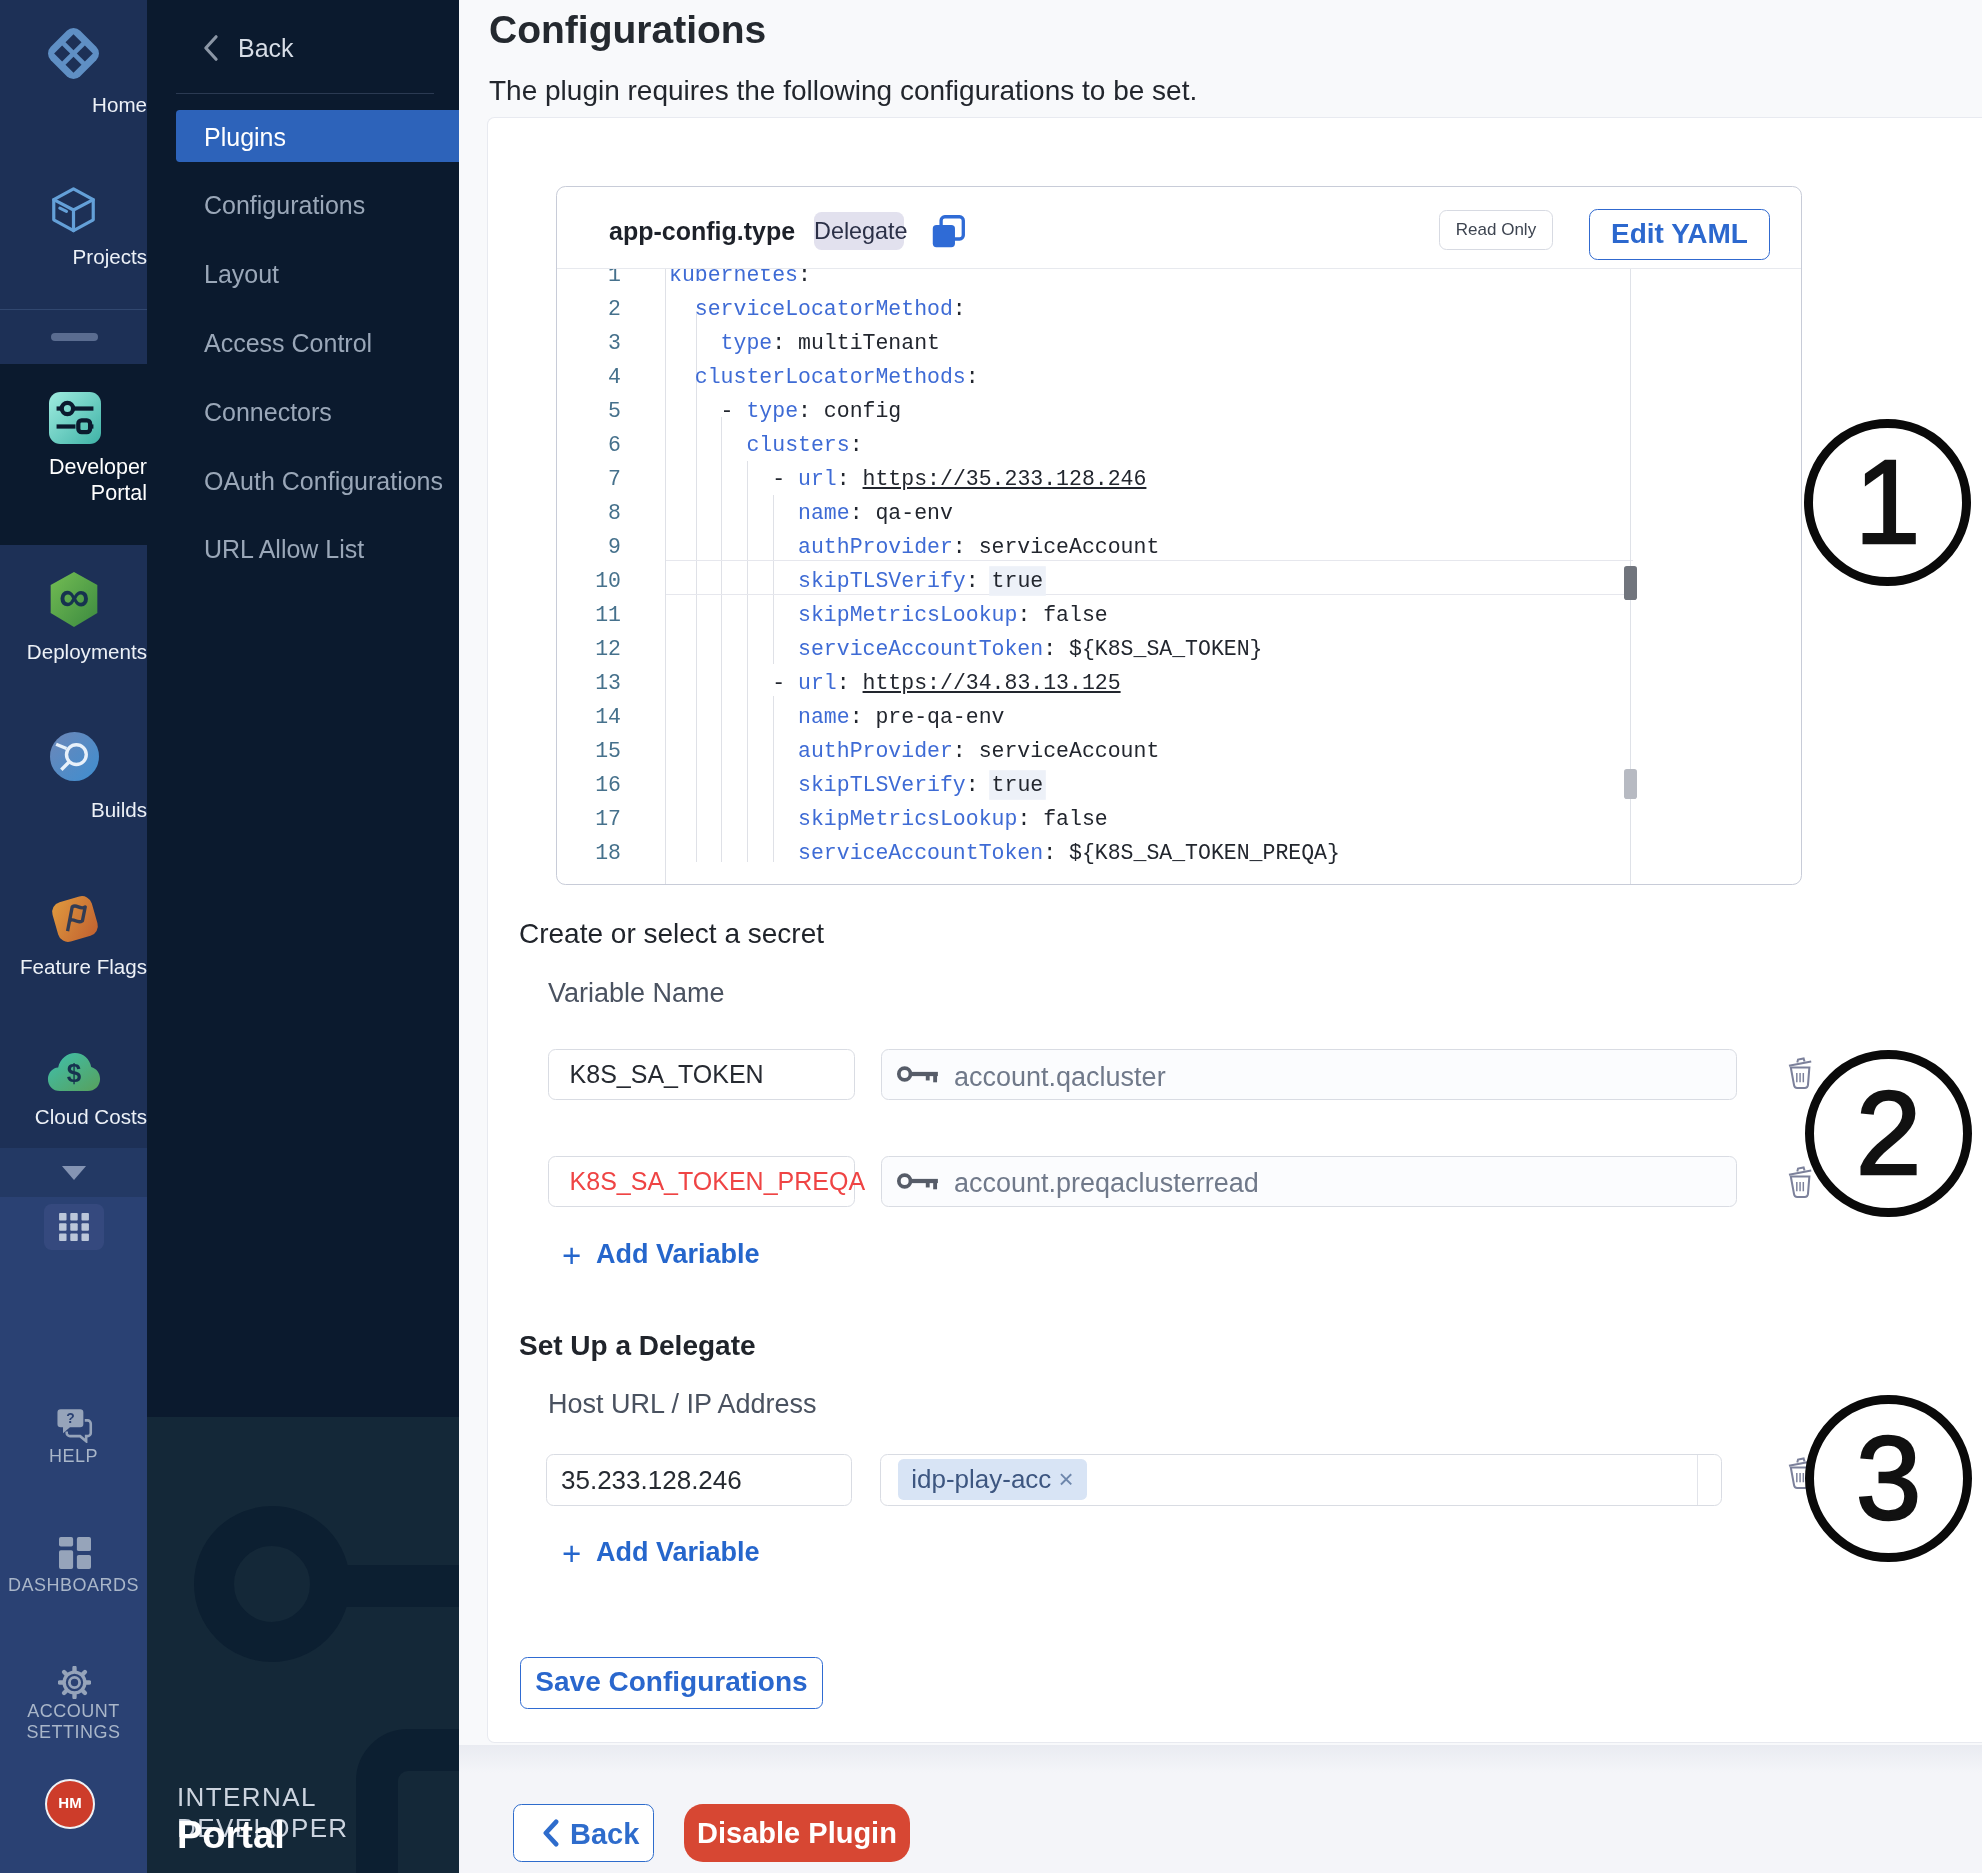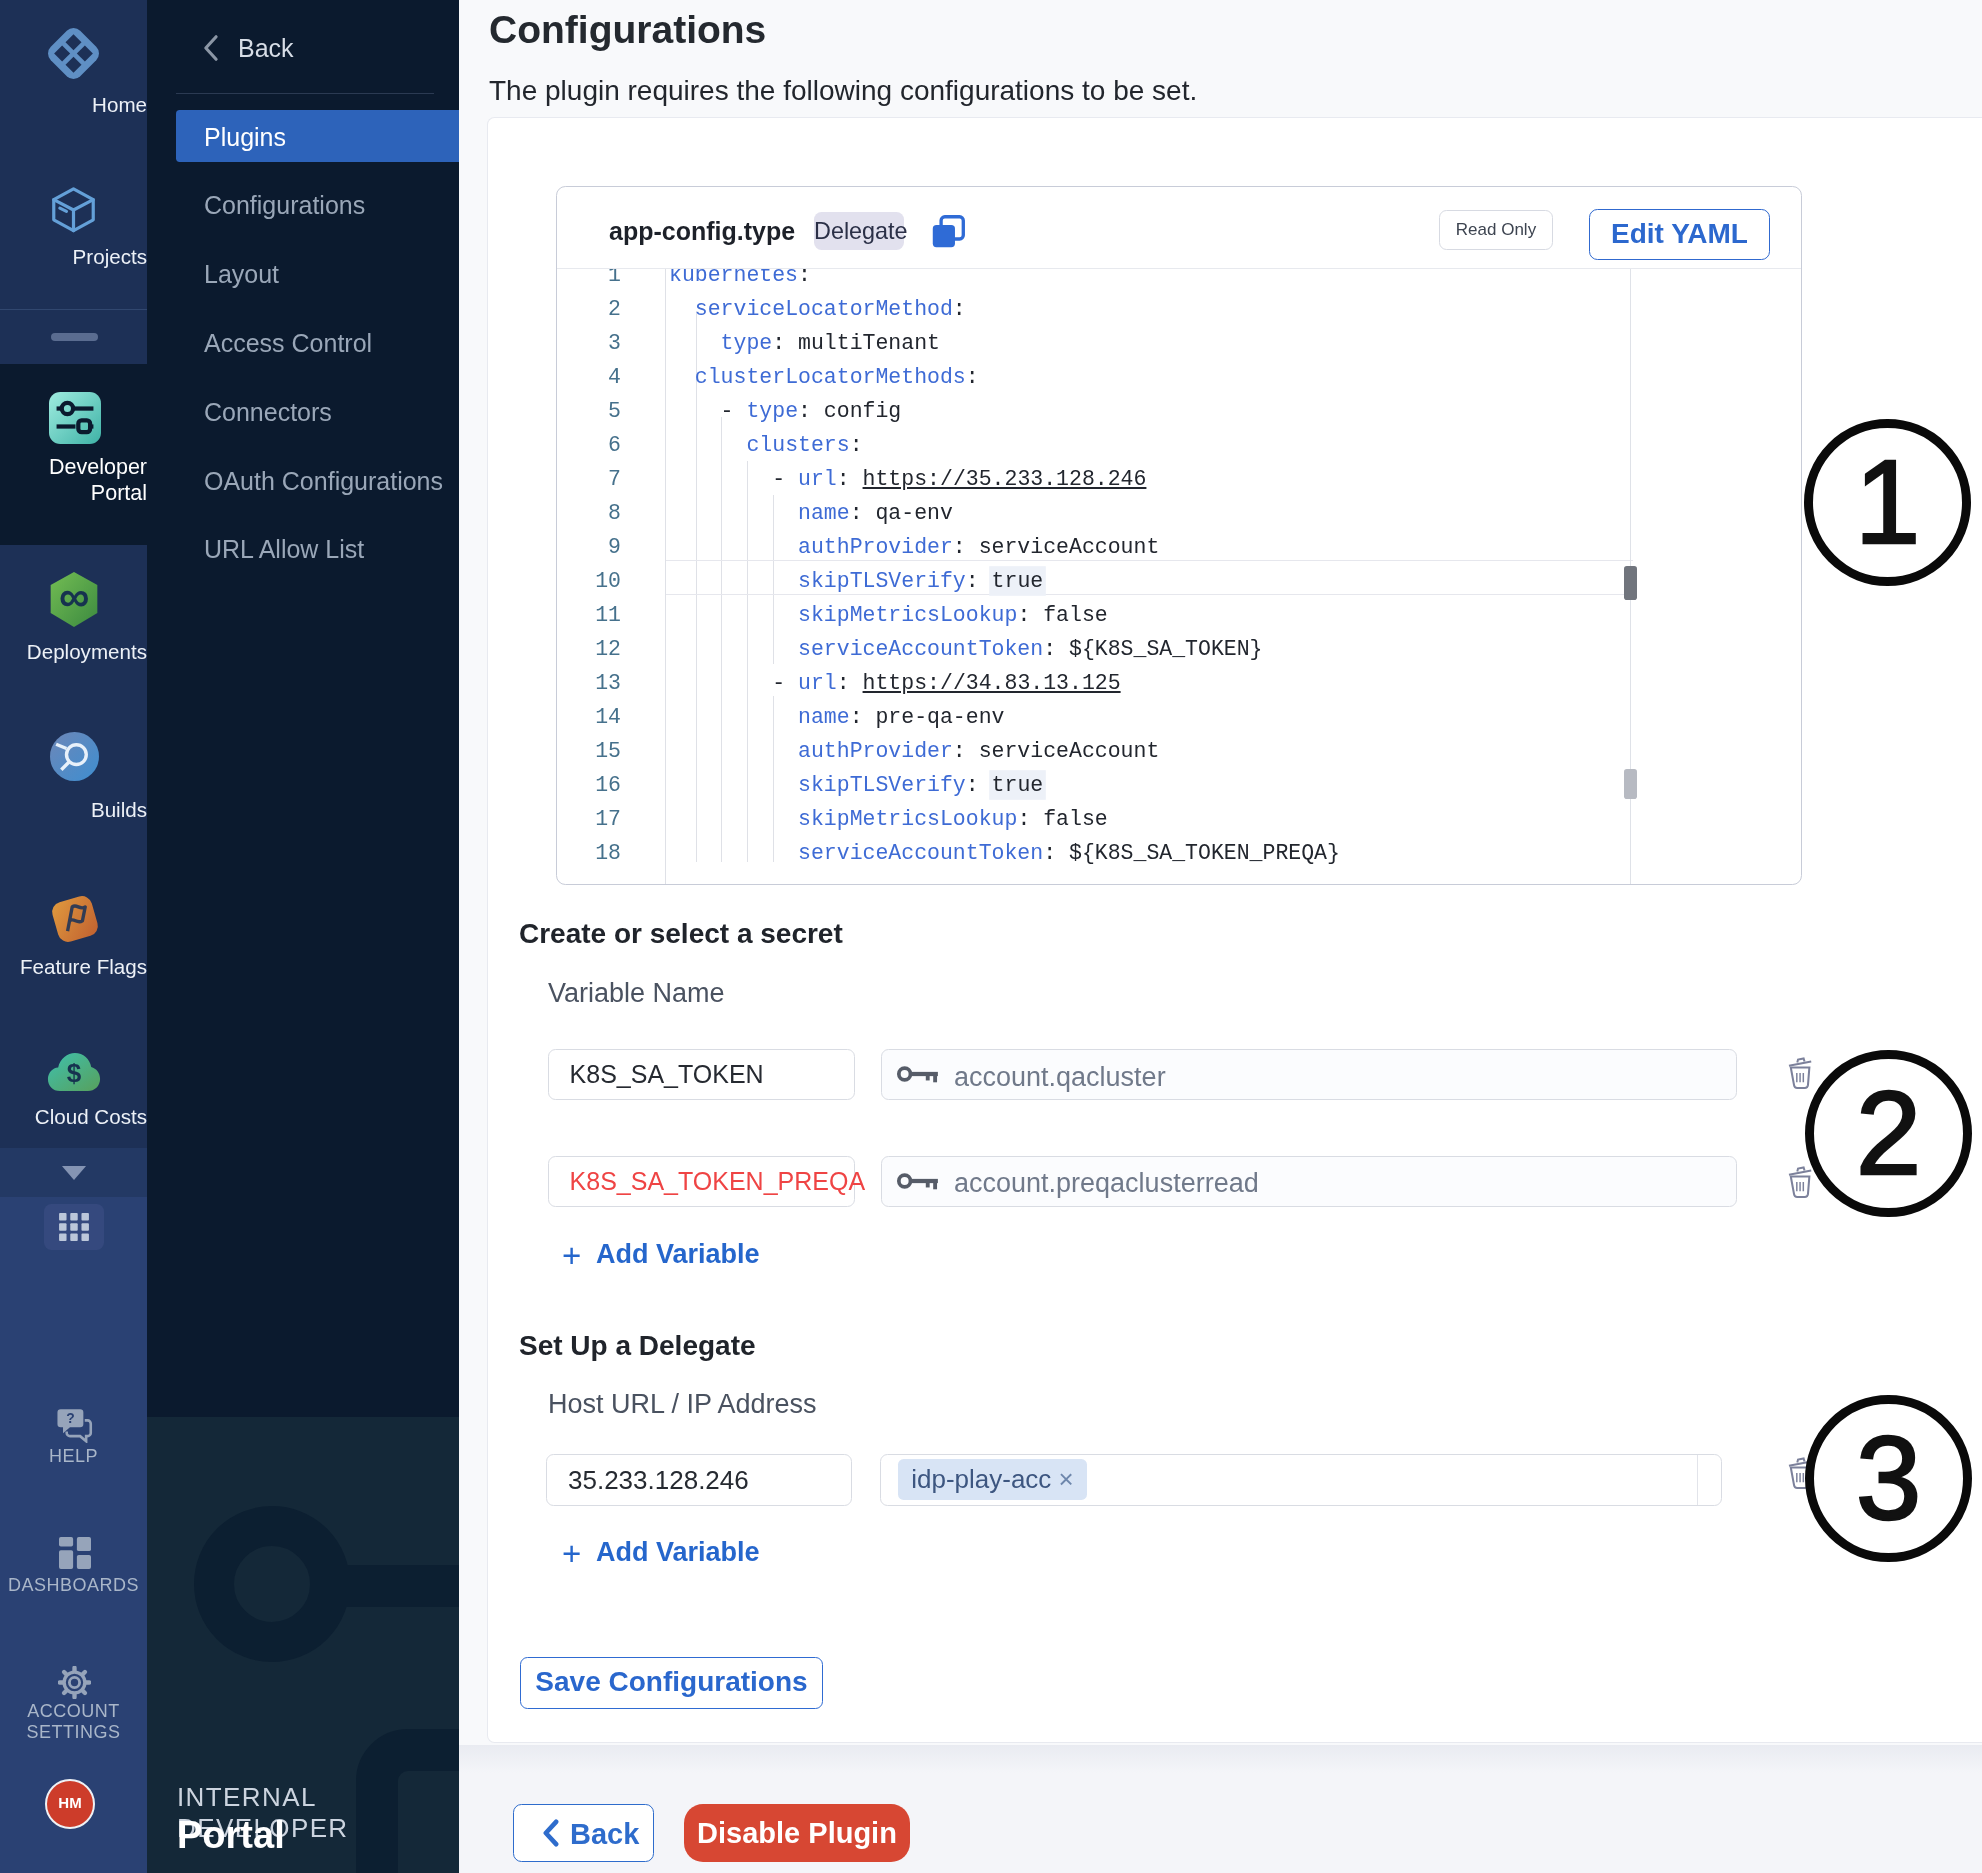--- a/index.html
+++ b/index.html
@@ -254,21 +254,21 @@
           <span class="k">authProvider</span>: serviceAccount
           <span class="k">skipTLSVerify</span>: <span style="background:#edf1f8;box-shadow:0 0 0 2.8px #edf1f8">true</span>
           <span class="k">skipMetricsLookup</span>: false
           <span class="k">serviceAccountToken</span>: ${K8S_SA_TOKEN_PREQA}</pre>
     <div class="a" style="left:1073px;top:0;width:0.9px;height:616px;background:#dfe2e8"></div>
     <div class="a" style="left:1067px;top:297px;width:13px;height:34px;background:#71757d;border-radius:2.8px"></div>
     <div class="a" style="left:1067px;top:500px;width:13px;height:30px;background:#b7bac2;border-radius:2.8px"></div>
   </div>
 </div>
 
-<div class="a" style="left:519px;top:918px;font-size:28px;font-weight:bold;color:#20242b">Create or select a secret</div>
+<div class="a" style="left:519px;top:918px;font-size:28px;font-weight:normal;color:#20242b">Create or select a secret</div>
 <div class="a" style="left:548px;top:978px;font-size:27px;color:#4a5260">Variable Name</div>
 <div class="a" style="left:548px;top:1049px;width:307px;height:51px;background:#fff;border:0.9px solid #d9dce3;border-radius:7.5px;line-height:49px;padding-left:20.6px;font-size:25px;color:#262a31">K8S_SA_TOKEN</div>
 <div class="a" style="left:881px;top:1049px;width:856px;height:51px;background:#fbfcfe;border:0.9px solid #d9dce3;border-radius:7.5px"></div>
 <svg class="a" style="left:896px;top:1062px" width="45" height="24" viewBox="0 0 48 26">
   <g stroke="#565c68" fill="none">
     <circle cx="9" cy="13" r="6.3" stroke-width="4"></circle>
     <path d="M15.5 13 H45" stroke-width="4.6"></path>
     <path d="M34 13 V20" stroke-width="4.2"></path>
     <path d="M42 13 V22" stroke-width="4.2"></path>
   </g>
@@ -283,21 +283,21 @@
     <path d="M34 13 V20" stroke-width="4.2"></path>
     <path d="M42 13 V22" stroke-width="4.2"></path>
   </g>
 </svg>
 <div class="a" style="left:954px;top:1168px;font-size:27px;color:#70798a">account.preqaclusterread</div>
 <div class="a" style="left:562px;top:1237px;font-size:33px;color:#2566cc">+</div>
 <div class="a" style="left:596px;top:1239px;font-size:27px;font-weight:bold;color:#2566cc">Add Variable</div>
 
 <div class="a" style="left:519px;top:1330px;font-size:28px;font-weight:bold;color:#20242b">Set Up a Delegate</div>
 <div class="a" style="left:548px;top:1389px;font-size:27px;color:#4a5260">Host URL / IP Address</div>
-<div class="a" style="left:546px;top:1454px;width:306px;height:52px;background:#fff;border:0.9px solid #d9dce3;border-radius:7.5px;line-height:50px;padding-left:21px;font-size:26px;color:#262a31">35.233.128.246</div>
+<div class="a" style="left:546px;top:1454px;width:306px;height:52px;background:#fff;border:0.9px solid #d9dce3;border-radius:7.5px;line-height:50px;padding-left:14px;font-size:26px;color:#262a31">35.233.128.246</div>
 <div class="a" style="left:880px;top:1454px;width:842px;height:52px;background:#fff;border:0.9px solid #d9dce3;border-radius:7.5px"></div>
 <div class="a" style="left:1697px;top:1455px;width:0.9px;height:50px;background:#e2e4ea"></div>
 <div class="a" style="left:898px;top:1459px;width:189px;height:41px;background:#d8e4f5;border-radius:5.6px;line-height:41px;text-align:center;font-size:26px;color:#3d5680">idp-play-acc <span style="color:#6e87ac">×</span></div>
 <div class="a" style="left:562px;top:1535px;font-size:33px;color:#2566cc">+</div>
 <div class="a" style="left:596px;top:1537px;font-size:27px;font-weight:bold;color:#2566cc">Add Variable</div>
 <div class="a" style="left:520px;top:1657px;width:303px;height:52px;background:#fff;border:1.9px solid #2f6bd2;border-radius:7.5px;text-align:center;line-height:48px;font-size:28px;font-weight:bold;color:#2a67cd">Save Configurations</div>
 
 <svg class="a" style="left:1788px;top:1057px" width="26" height="34" viewBox="0 0 28 36">
   <g stroke="#7c819b" fill="none" stroke-width="2.2">
     <path d="M3 11 H23 L21.5 30 a3.5 3.5 0 0 1 -3.5 3 h-8 a3.5 3.5 0 0 1 -3.5 -3 Z"></path>

